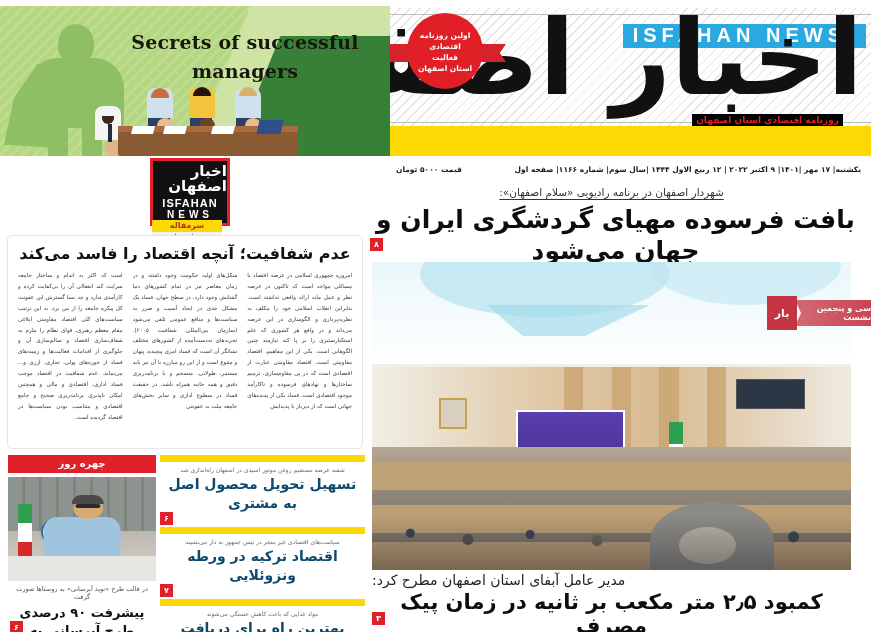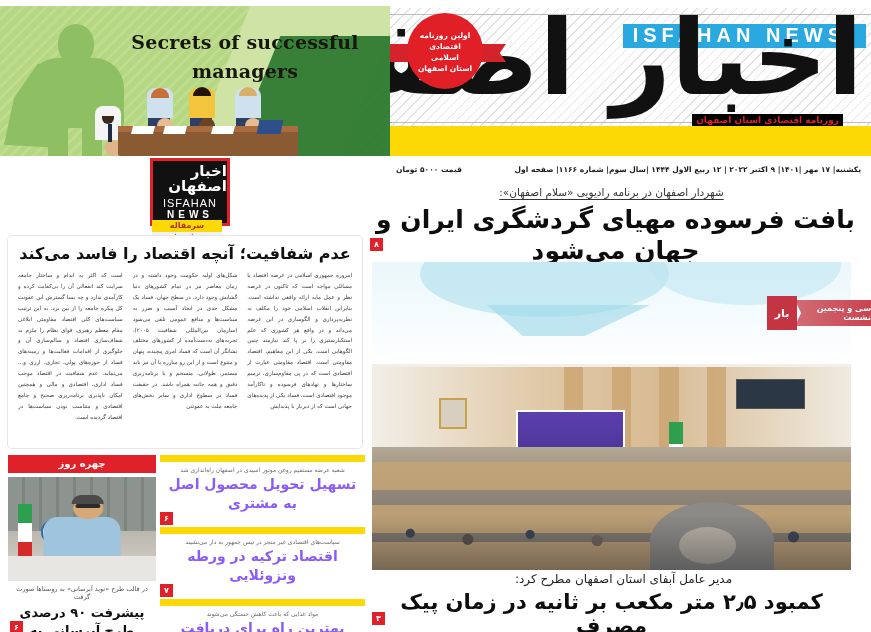--- a/index.html
+++ b/index.html
@@ -200,39 +200,39 @@
     clip-path:polygon(0 0,100% 0,100% 100%,0 100%,8% 50%);
   }
   .ribbon-tag{
     position:absolute;left:767px;top:296px;width:30px;height:34px;background:#c43442;
     color:#fff;font-size:11px;font-weight:700;direction:rtl;
     display:flex;align-items:center;justify-content:center;
   }
 
   
   .brcap{
-    position:absolute;left:384px;top:572px;width:479px;height:18px;
-    text-align:center;direction:rtl;font-size:12px;color:#222;
+    position:absolute;left:372px;top:572px;width:479px;height:18px;
+    text-align:left;direction:rtl;font-size:14px;color:#222;
     background:rgba(255,255,255,.82);
   }
   .brtitle{
     position:absolute;left:372px;top:590px;width:479px;height:30px;
     text-align:center;direction:rtl;font-size:21px;font-weight:700;color:#0d0d0d;
     background:rgba(255,255,255,.86);letter-spacing:-.4px;
   }
   .br-pg{position:absolute;left:372px;top:612px;}
 
   
   .logobox{
     position:absolute;left:150px;top:158px;width:74px;height:62px;
     background:#111;border:3px solid #e02129;
     display:flex;flex-direction:column;align-items:center;justify-content:center;
   }
   .logobox .ar{color:#fff;font-size:15px;font-weight:700;direction:rtl;line-height:1;margin-bottom:3px;}
-  .logobox .en1{color:#fff;font-family:"Liberation Sans",sans-serif;font-size:11px;font-weight:400;letter-spacing:1px;direction:ltr;}
+  .logobox .en1{color:#fff;font-family:"Liberation Sans",sans-serif;font-size:11px;font-weight:700;letter-spacing:1px;direction:ltr;}
   .logobox .en2{color:#fff;font-family:"Liberation Sans",sans-serif;font-size:10px;font-weight:700;letter-spacing:4px;direction:ltr;}
   .edlabel{
     position:absolute;left:152px;top:220px;width:70px;height:12px;background:#fcd805;
     color:#b3341f;font-size:8px;font-weight:700;direction:rtl;text-align:center;line-height:12px;
   }
   .edauthor{
     position:absolute;left:152px;top:232px;width:70px;height:11px;background:#f1f1f1;
     color:#333;font-size:7px;direction:rtl;text-align:center;line-height:11px;
     border-bottom:1px solid #cfcfcf;
   }
@@ -285,21 +285,21 @@
   .fd-pg{position:absolute;left:2px;bottom:-2px;}
 
   
   .midcol{position:absolute;left:160px;top:455px;width:205px;height:177px;}
   .mi{position:relative;margin-bottom:4px;}
   .mi-bar{width:100%;height:7px;background:#fcd805;}
   .mi-kicker{
     direction:rtl;text-align:center;font-size:6px;color:#6a6a6a;margin-top:4px;
   }
   .mi-title{
-    direction:rtl;text-align:center;font-size:14px;font-weight:700;color:#8b5cf6;
+    direction:rtl;text-align:center;font-size:14px;font-weight:700;color:#0c4a6e;
     line-height:1.35;margin-top:2px;
   }
   .mi-pg{position:absolute;left:0;bottom:-12px;}
 </style>
 </head>
 <body>
 
 <div class="page">
 
   <div class="promo">
@@ -361,21 +361,21 @@
     <div class="isfahan-news">ISFAHAN NEWS</div>
     <div class="mast-ar">اخبار اصفهان</div>
 
     <div class="seal">
       <div class="ribbonL"></div>
         <div class="ribbonR"></div>
       <div class="disc"></div>
       <div class="seal-text">
         <div>اولین روزنامه</div>
         <div>اقتصادی</div>
-        <div>اسلامی</div>
+        <div>فعالیت</div>
         <div>استان اصفهان</div>
       </div>
     </div>
 
     <div class="yellowbar"></div>
     <div class="subtitle-red">روزنامه اقتصادی استان اصفهان</div>
     <div class="dateline">یکشنبه| ۱۷ مهر |۱۴۰۱| ۹ اکتبر ۲۰۲۲ | ۱۲ ربیع الاول ۱۴۴۴ |سال سوم| شماره ۱۱۶۶| صفحه اول</div>
     <div class="price">قیمت ۵۰۰۰ تومان</div>
   </div>
 

